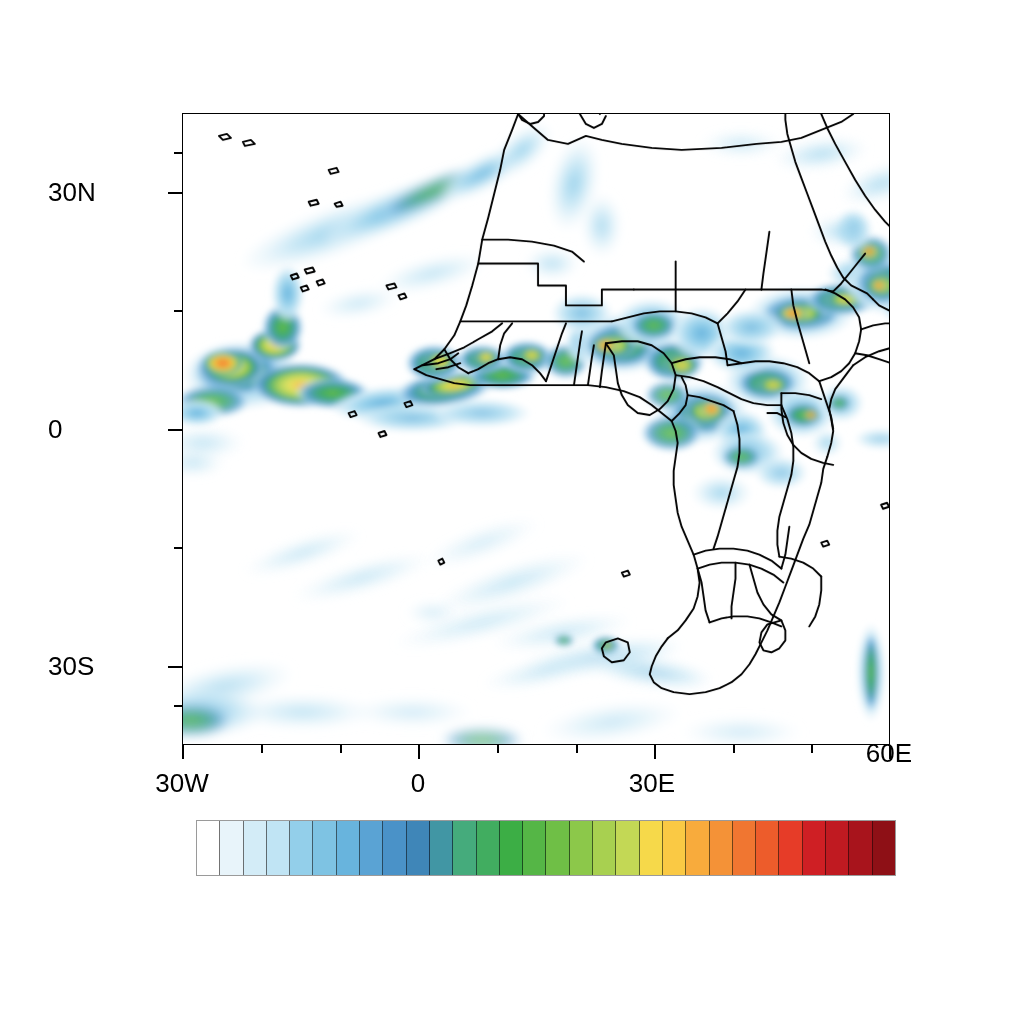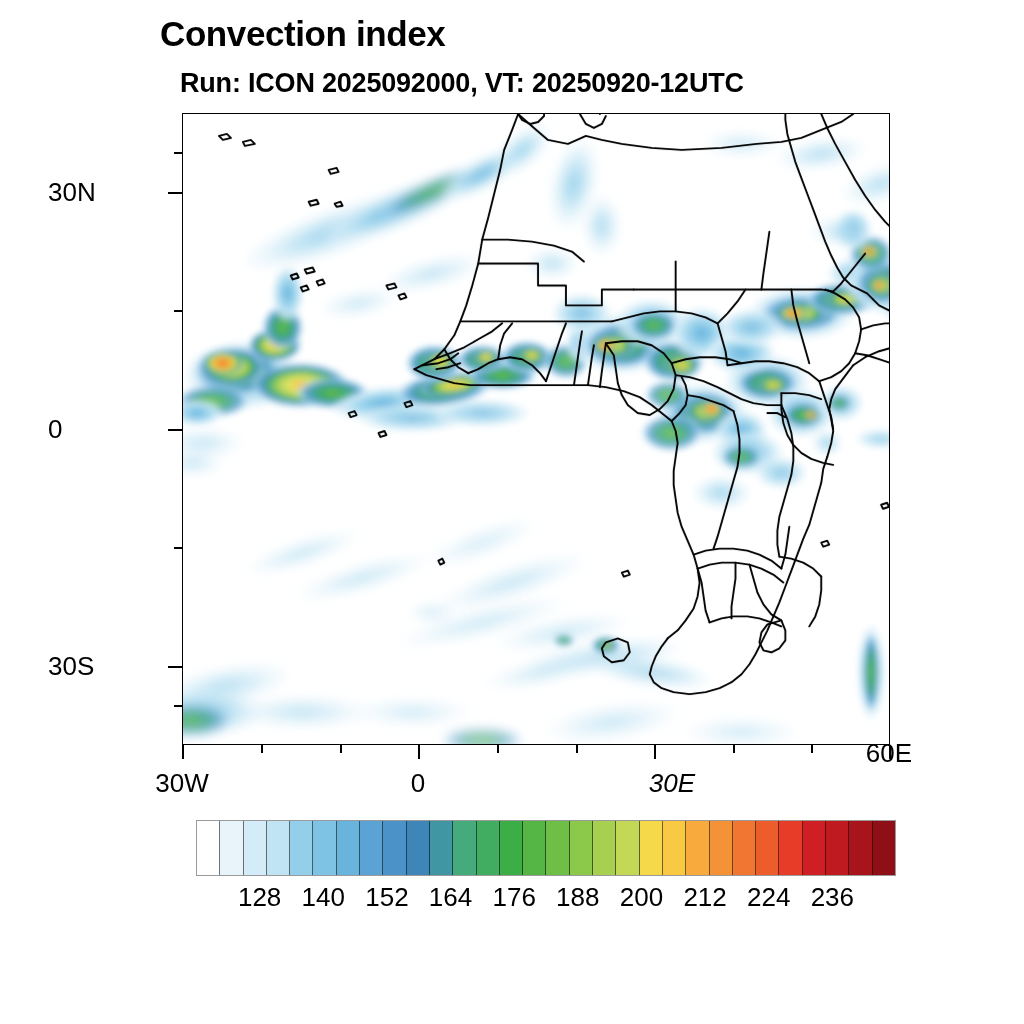--- a/index.html
+++ b/index.html
@@ -47,22 +47,20 @@
   #cbar .cell:last-child{border-right:none;}
 
   #cbar-labels{position:absolute;left:196px;top:884px;width:700px;height:34px;}
   .cb-lbl{position:absolute;font-size:26px;line-height:1;transform:translateX(-50%);white-space:nowrap;}
 </style>
 </head>
 <body>
 
 <div id="fig">
 
-  <div class="title-main">Convection index</div>
-  <div class="title-sub">Run: ICON 2025092000,  VT: 20250920-12UTC</div>
 
   <div id="plot">
     <svg id="mapsvg" viewBox="0 0 708 632" preserveAspectRatio="none">
       <defs>
 
         <radialGradient id="gHot" cx="50%" cy="50%" r="50%">
           <stop offset="0%" stop-color="#ed5c2b"></stop>
           <stop offset="22%" stop-color="#f49237"></stop>
           <stop offset="42%" stop-color="#f8ab3c"></stop>
           <stop offset="58%" stop-color="#e7e354"></stop>
@@ -451,21 +449,21 @@
   <div class="tick v" style="left:889px;top:745px;height:14px;"></div>
   <div class="tick v" style="left:261px;top:745px;height:8px;"></div>
   <div class="tick v" style="left:340px;top:745px;height:8px;"></div>
   <div class="tick v" style="left:497px;top:745px;height:8px;"></div>
   <div class="tick v" style="left:576px;top:745px;height:8px;"></div>
   <div class="tick v" style="left:733px;top:745px;height:8px;"></div>
   <div class="tick v" style="left:811px;top:745px;height:8px;"></div>
 
   <div class="lbl lbl-x" style="left:122px;top:770px;width:120px;">30W</div>
   <div class="lbl lbl-x" style="left:358px;top:770px;width:120px;">0</div>
-  <div class="lbl lbl-x" style="left:612px;top:770px;width:120px;font-style:italic;">30E</div>
+  <div class="lbl lbl-x" style="left:592px;top:770px;width:120px;">30E</div>
   <div class="lbl lbl-x" style="left:829px;top:740px;width:120px;">60E</div>
 
   <div id="cbar">
       <div class="cell" style="background: rgb(255, 255, 255);"></div>
       <div class="cell" style="background: rgb(232, 244, 250);"></div>
       <div class="cell" style="background: rgb(211, 236, 247);"></div>
       <div class="cell" style="background: rgb(192, 228, 244);"></div>
       <div class="cell" style="background: rgb(147, 207, 234);"></div>
       <div class="cell" style="background: rgb(126, 195, 227);"></div>
       <div class="cell" style="background: rgb(104, 180, 221);"></div>
@@ -486,26 +484,14 @@
       <div class="cell" style="background: rgb(248, 171, 60);"></div>
       <div class="cell" style="background: rgb(244, 146, 55);"></div>
       <div class="cell" style="background: rgb(240, 118, 49);"></div>
       <div class="cell" style="background: rgb(237, 92, 43);"></div>
       <div class="cell" style="background: rgb(230, 60, 40);"></div>
       <div class="cell" style="background: rgb(207, 31, 36);"></div>
       <div class="cell" style="background: rgb(192, 26, 33);"></div>
       <div class="cell" style="background: rgb(168, 20, 28);"></div>
       <div class="cell" style="background: rgb(142, 16, 22);"></div>
     </div>
-  <div id="cbar-labels">
-      <div class="cb-lbl" style="left: 63.6364px;">128</div>
-      <div class="cb-lbl" style="left: 127.273px;">140</div>
-      <div class="cb-lbl" style="left: 190.909px;">152</div>
-      <div class="cb-lbl" style="left: 254.545px;">164</div>
-      <div class="cb-lbl" style="left: 318.182px;">176</div>
-      <div class="cb-lbl" style="left: 381.818px;">188</div>
-      <div class="cb-lbl" style="left: 445.455px;">200</div>
-      <div class="cb-lbl" style="left: 509.091px;">212</div>
-      <div class="cb-lbl" style="left: 572.727px;">224</div>
-      <div class="cb-lbl" style="left: 636.364px;">236</div>
-    </div>
 
 </div>
 
 </body></html>

